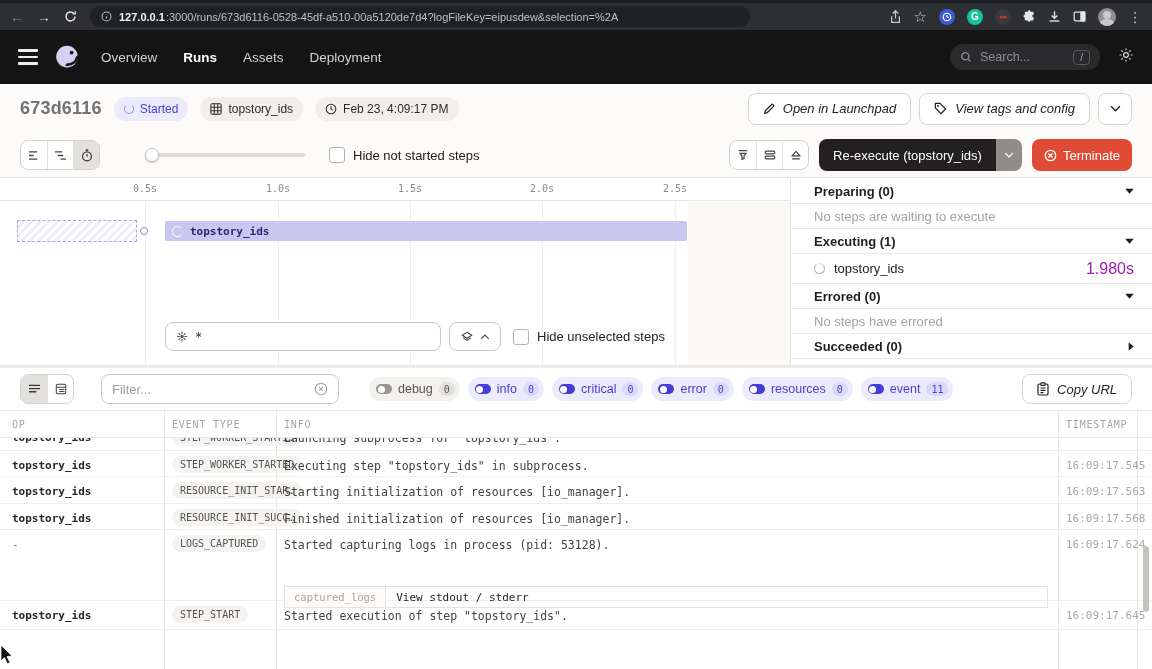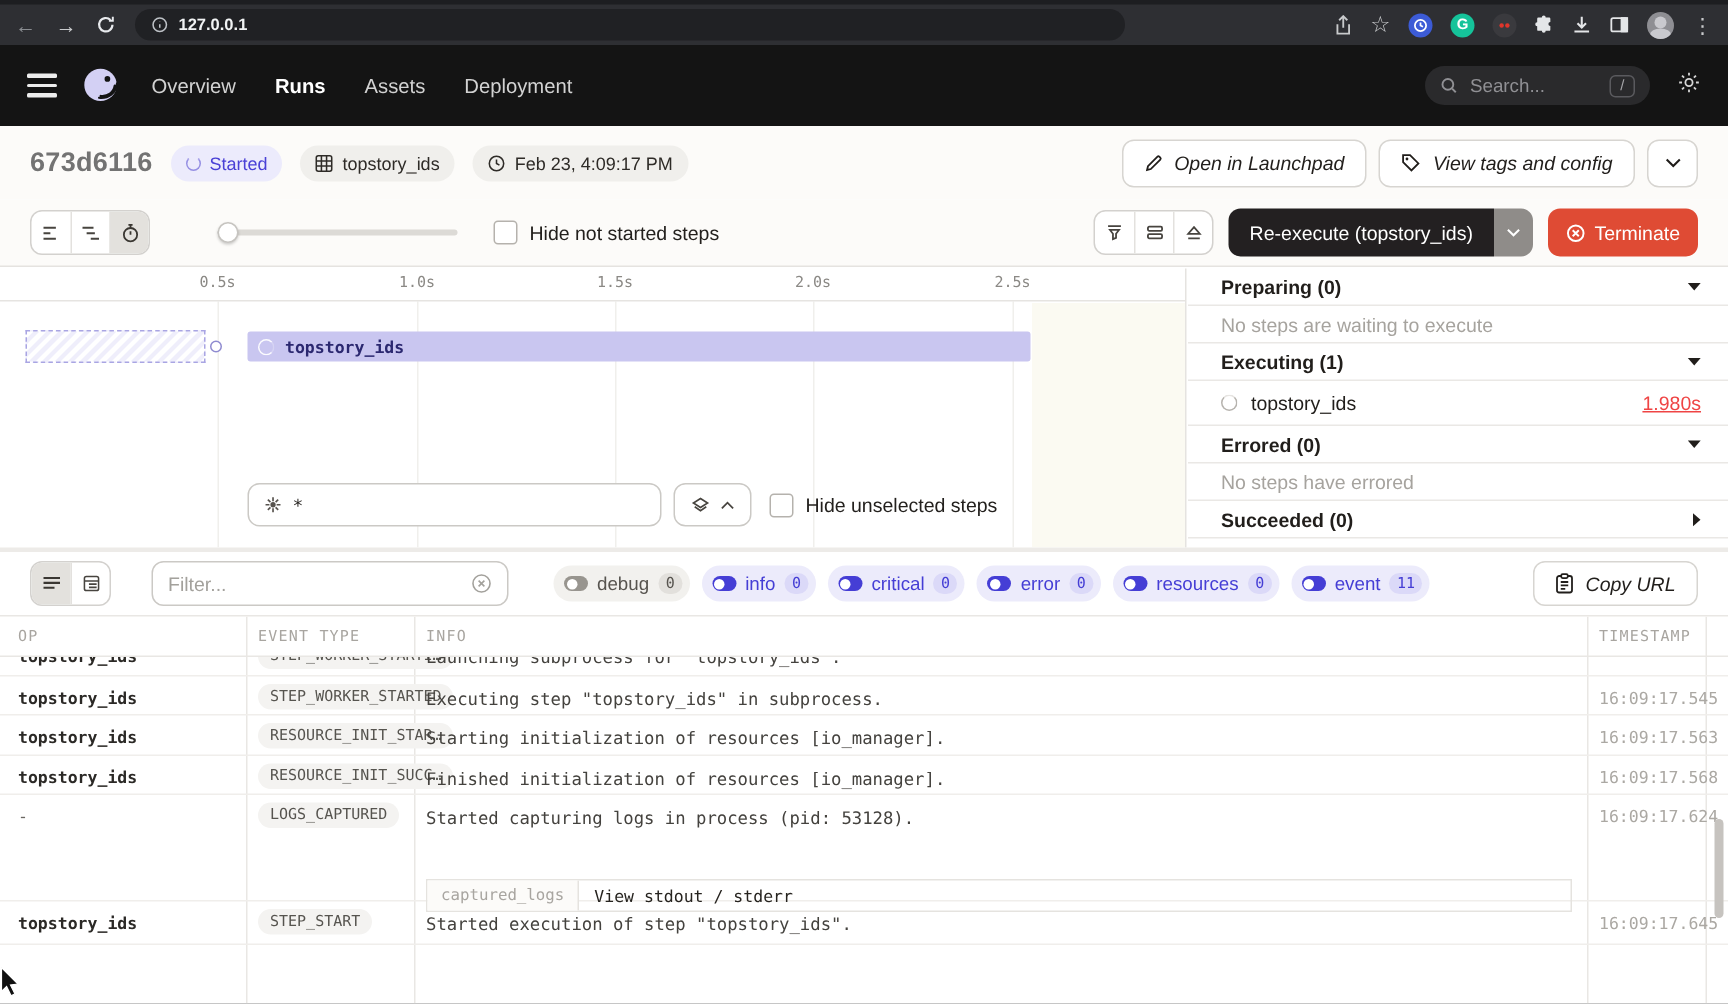--- a/index.html
+++ b/index.html
@@ -75,21 +75,21 @@
   .selinput input { border:none; outline:none; width:100%; font-family:"DejaVu Sans Mono",monospace; font-size:12px; color:#2A2724; background:transparent; }
   .zoombtn { margin-left:8px; width:52px; height:29px; border:1px solid #CBC9C5; border-radius:8px; background:#fff; display:flex; align-items:center; justify-content:center; gap:7px; color:#47443F; cursor:pointer; }
 
   
   .steppanel { position:absolute; left:792px; top:179px; width:360px; height:186px; background:#fff; overflow:hidden; }
   .sp-row { display:flex; align-items:center; padding:0 18px 0 22px; border-bottom:1px solid #EAE8E5; }
   .sp-h { height:25px; font-size:13px; font-weight:bold; color:#211E1B; }
   .sp-h .caret { margin-left:auto; color:#211E1B; display:flex; }
   .sp-cap { height:25px; font-size:13px; color:#A6A39E; }
   .sp-step { height:30px; font-size:13px; color:#211E1B; gap:9px; }
-  .sp-step .dur { margin-left:auto; color:#ef4444; font-size:13px;text-decoration:underline; }
+  .sp-step .dur { margin-left:auto; color:#a21caf; font-size:16px; }
   .gspin { width:11px; height:11px; border-radius:50%; border:1.5px solid #B6B3AE; border-top-color:#E6E4E1; flex:none; }
 
   
   .splitter { position:absolute; top:365px; left:0; right:0; height:3px; background:#EDEBE8; }
 
   
   .logtoolbar { position:absolute; top:368px; left:0; right:0; height:42px; background:#fff; display:flex; align-items:center; padding:0 20px; }
   .filterwrap { margin-left:27px; width:238px; height:30px; border:1px solid #CBC9C5; border-radius:8px; display:flex; align-items:center; padding:0 10px; gap:6px; background:#fff; }
   .filterwrap input { border:none; outline:none; flex:1; font-size:13px; color:#2A2724; background:transparent; }
   .filterwrap input::placeholder { color:#A3A19C; }
@@ -136,20 +136,21 @@
           <path d="M13.5 8a5.5 5.5 0 1 1-1.6-3.9"></path>
           <path d="M13.8 1.5v3.2h-3.2" stroke-width="1.6"></path>
         </svg>
     </span>
     <div class="urlbar">
       <svg width="11" height="11" viewBox="0 0 16 16" fill="none" stroke="#BDC1C6" stroke-width="1.5">
           <circle cx="8" cy="8" r="6.5"></circle>
           <path d="M8 7.5v3.5M8 5v.4"></path>
         </svg>
       <span class="host">127.0.0.1</span>
+        <span class="rest" style="margin-left:-6px;">:3000/runs/673d6116-0528-45df-a510-00a5120de7d4?logFileKey=eipusdew&amp;selection=%2A</span>
     </div>
     <div class="bx">
       <span class="bicon">
         <svg width="13" height="14" viewBox="0 0 16 18" fill="none" stroke="#C8CACC" stroke-width="1.6">
             <path d="M3 8v8h10V8"></path>
             <path d="M8 1v10M4.5 4.5L8 1l3.5 3.5"></path>
           </svg>
       </span>
       <span class="bicon" style="font-size:15px;">☆</span>
       <span class="extdot" style="background:#3C5BD6;">

